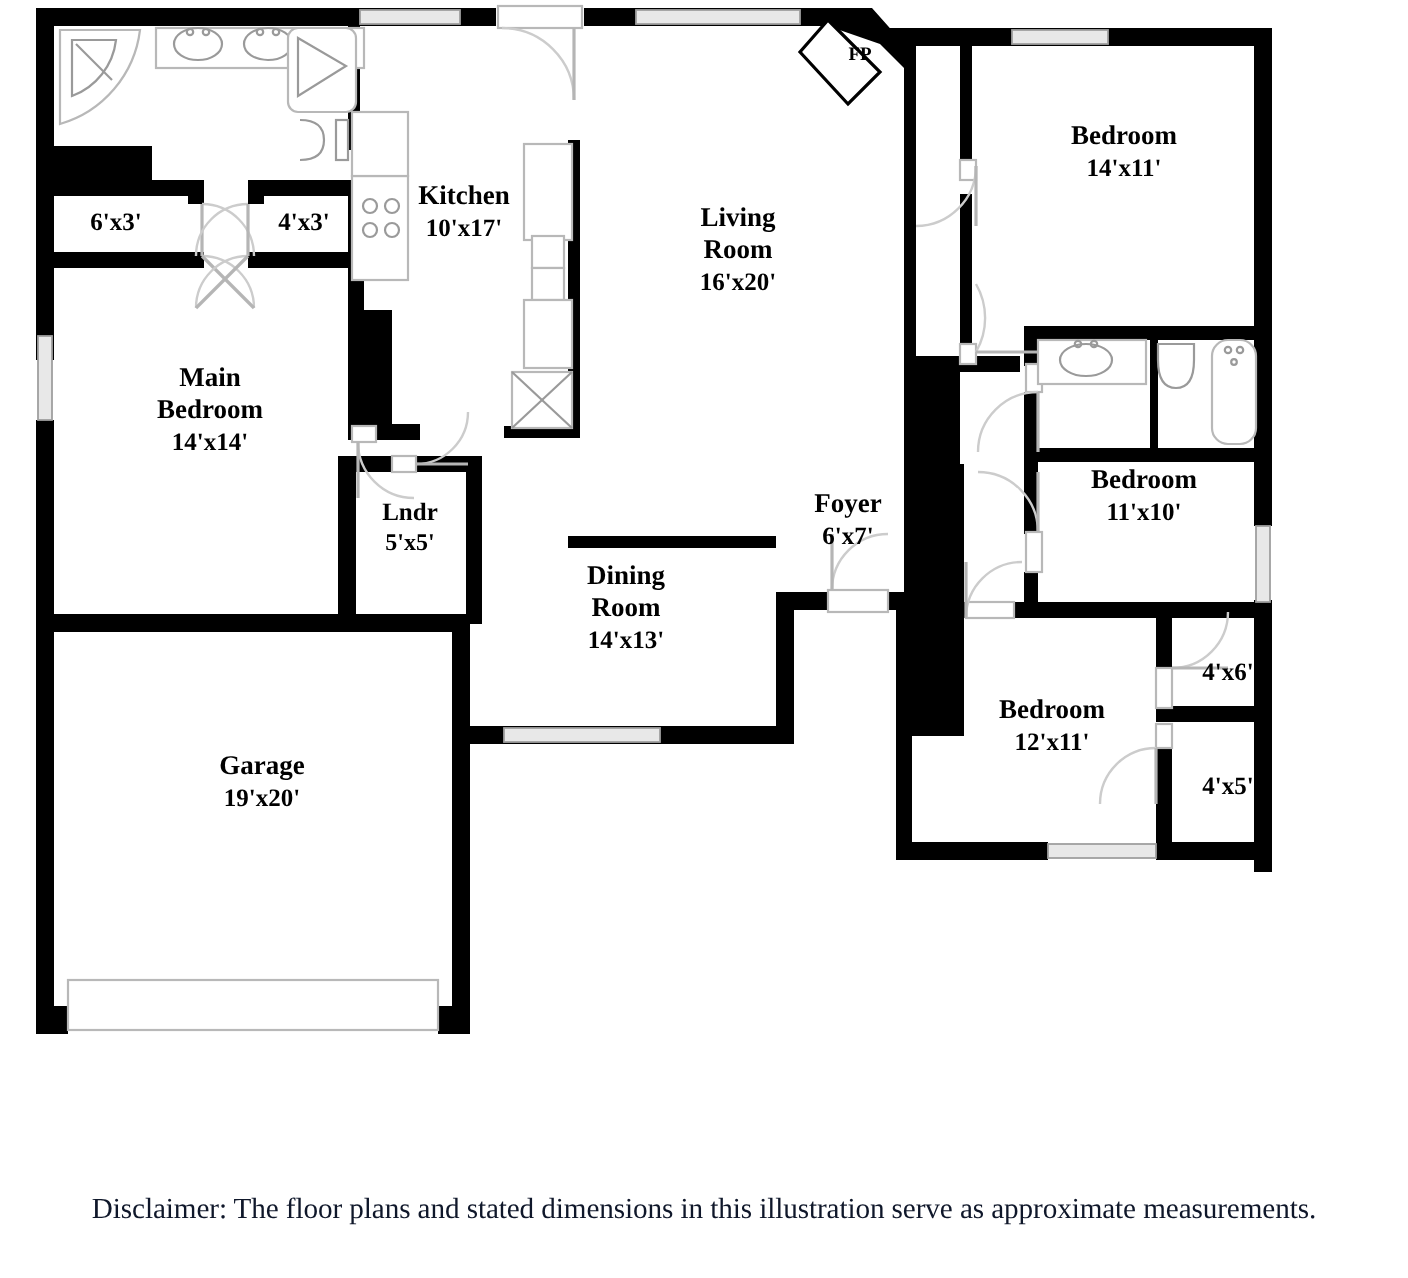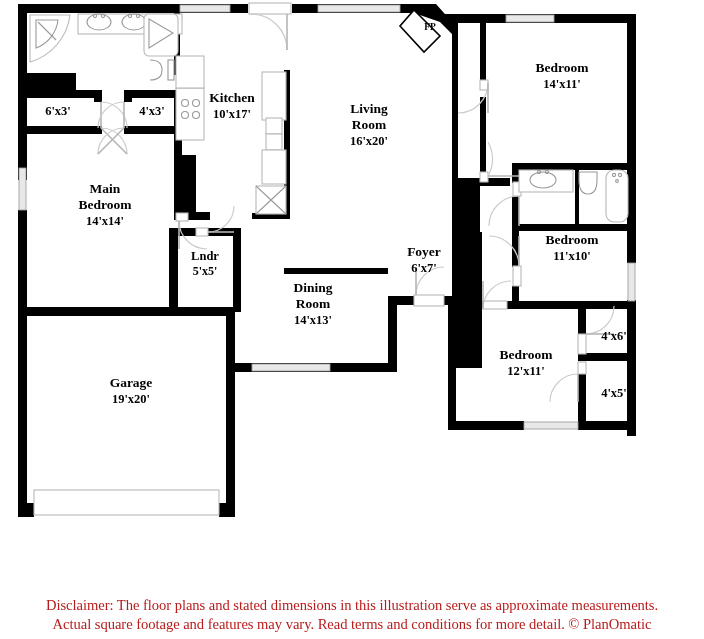--- a/index.html
+++ b/index.html
@@ -49,21 +49,21 @@
     position: absolute;
     left: 0;
     top: 582px;
     width: 704px;
     height: 57px;
     box-sizing: border-box;
     padding: 14px 2px 0 2px;
     font-family: "Liberation Serif", "DejaVu Serif", serif;
     font-size: 14.6px;
     line-height: 19px;
-    color: #b91c1c;
+    color: #0f172a;
     text-align: center;
   }
   #disclaimer .line1 { display: block; letter-spacing: -0.05px; }
   #disclaimer .line2 { display: block; letter-spacing: -0.05px; }
 </style>
 </head>
 <body>
 
 <div id="plan-wrap">
 <svg id="floorplan" viewBox="0 0 704 580" xmlns="http://www.w3.org/2000/svg">
@@ -331,14 +331,13 @@
     <text class="roomlabel rl-md" x="614" y="394">4'x5'</text>
 
     <text class="roomlabel rl-fp" x="430" y="28">FP</text>
   </g>
 
 </svg>
 </div>
 
 <div id="disclaimer">
   <span class="line1">Disclaimer: The floor plans and stated dimensions in this illustration serve as approximate measurements.</span>
-  <span class="line2">Actual square footage and features may vary. Read terms and conditions for more detail. © PlanOmatic</span>
 </div>
 
 </body></html>

